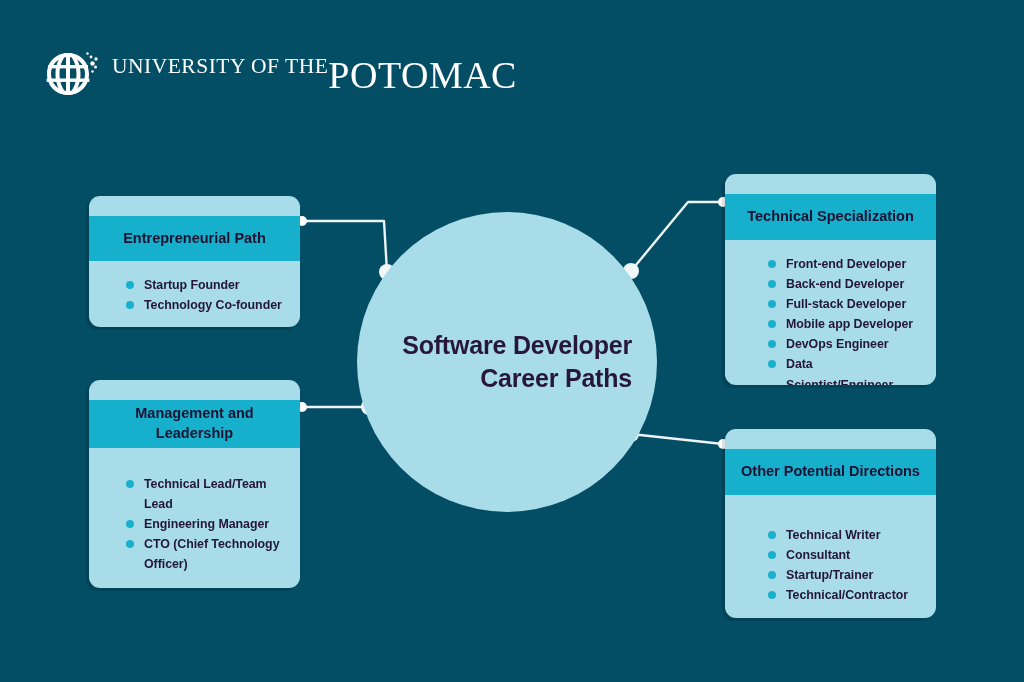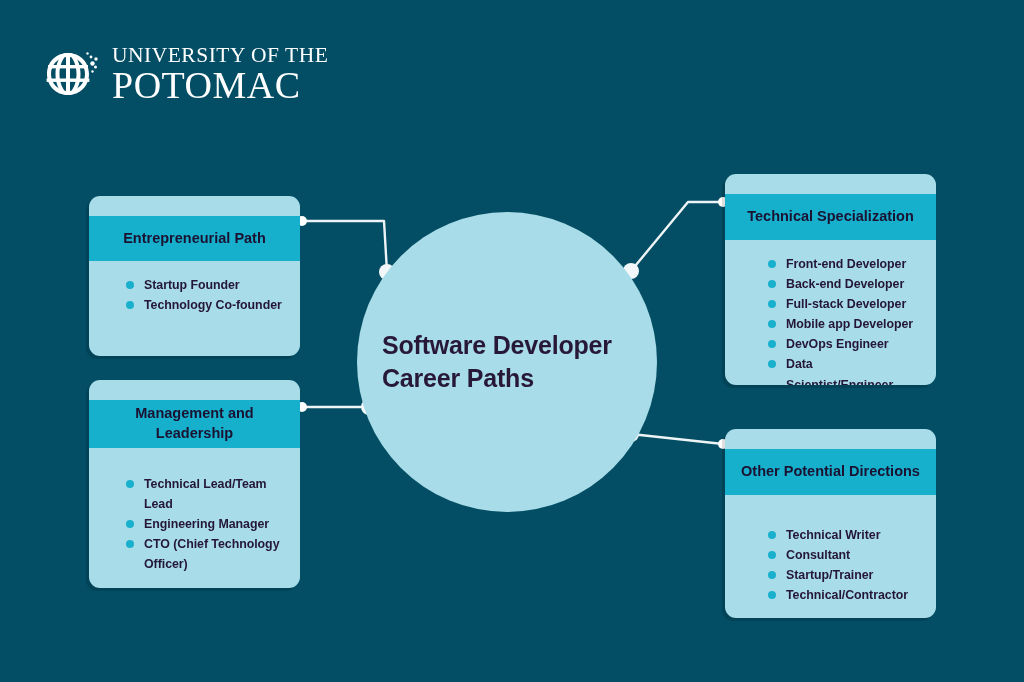--- a/index.html
+++ b/index.html
@@ -25,21 +25,21 @@
     top: 44px;
     width: 260px;
     height: 62px;
     display: flex;
     align-items: center;
     gap: 12px;
   }
   .logo-mark { width: 56px; height: 56px; flex: 0 0 56px; }
   .logo-words {
     display: flex;
-    flex-direction: column;
+    flex-direction: row;
     justify-content: space-between;
     color: #ffffff;
   }
   .logo-line1 {
     font-family: "Liberation Serif", serif;
     font-size: 21.5px;
     letter-spacing: 0.5px;
     line-height: 1;
     white-space: nowrap;
   }
@@ -73,21 +73,21 @@
     position: absolute;
     left: 357px;
     top: 212px;
     width: 300px;
     height: 300px;
     border-radius: 50%;
     background: #A8DCE8;
     display: flex;
     align-items: center;
     justify-content: center;
-    text-align: left;
+    text-align: right;
   }
   .center-title {
     color: #281838;
     font-size: 25px;
     font-weight: bold;
     line-height: 1.32;
     letter-spacing: -0.2px;
     max-width: 250px;
   }
 
@@ -136,21 +136,21 @@
     position: absolute;
     left: 2px;
     top: 6px;
     width: 8px;
     height: 8px;
     border-radius: 50%;
     background: #19B0CD;
   }
 
   
-  #card-entrepreneurial { left: 89px;  top: 196px; width: 211px; height: 160px; }
+  #card-entrepreneurial { left: 89px;  top: 196px; width: 211px; height: 131px; }
   #card-entrepreneurial .card-header { height: 45px; }
   #card-management      { left: 89px;  top: 380px; width: 211px; height: 208px; }
   #card-management .card-header { height: 48px; }
   #card-technical       { left: 725px; top: 174px; width: 211px; height: 211px; }
   #card-technical .card-header { height: 46px; }
   #card-other           { left: 725px; top: 429px; width: 211px; height: 189px; }
   #card-other .card-header { height: 46px; }
 
   #card-technical .card-body,
   #card-other .card-body { padding-left: 22px; }

